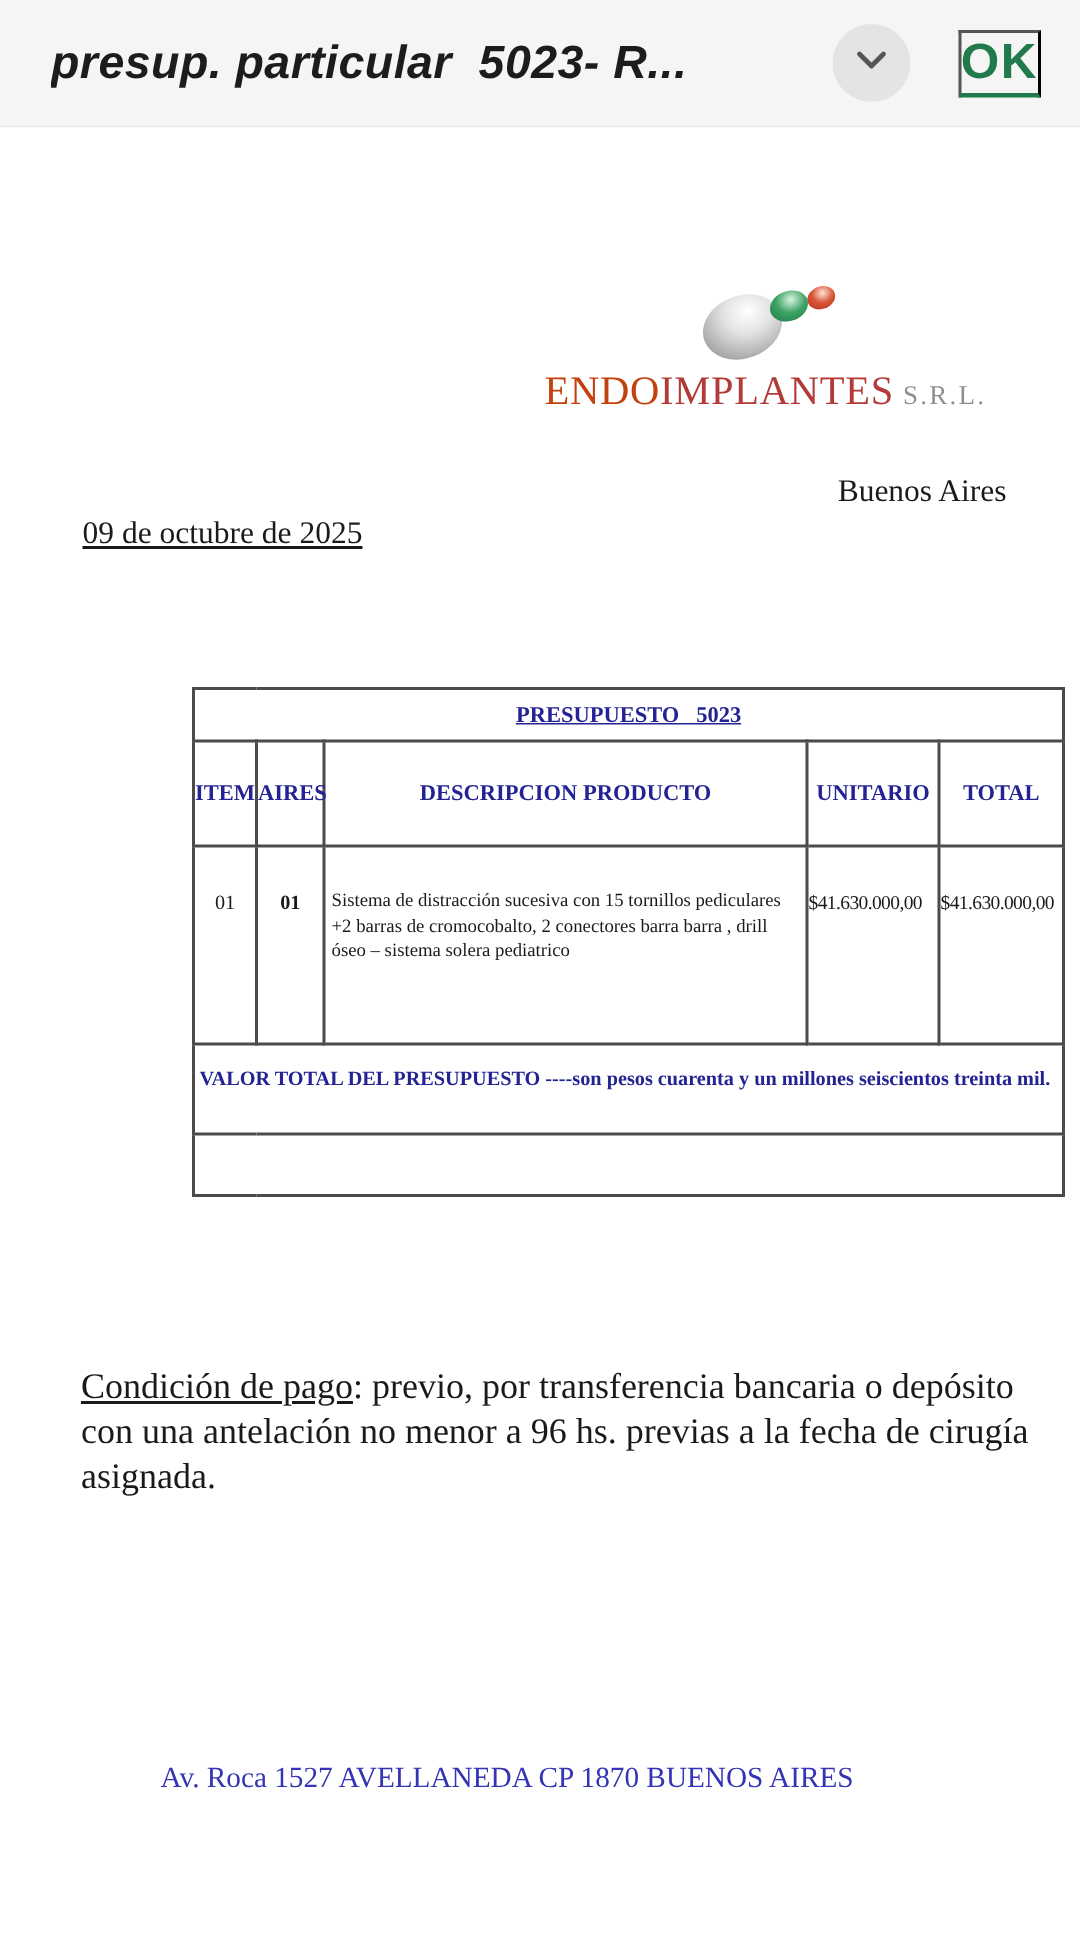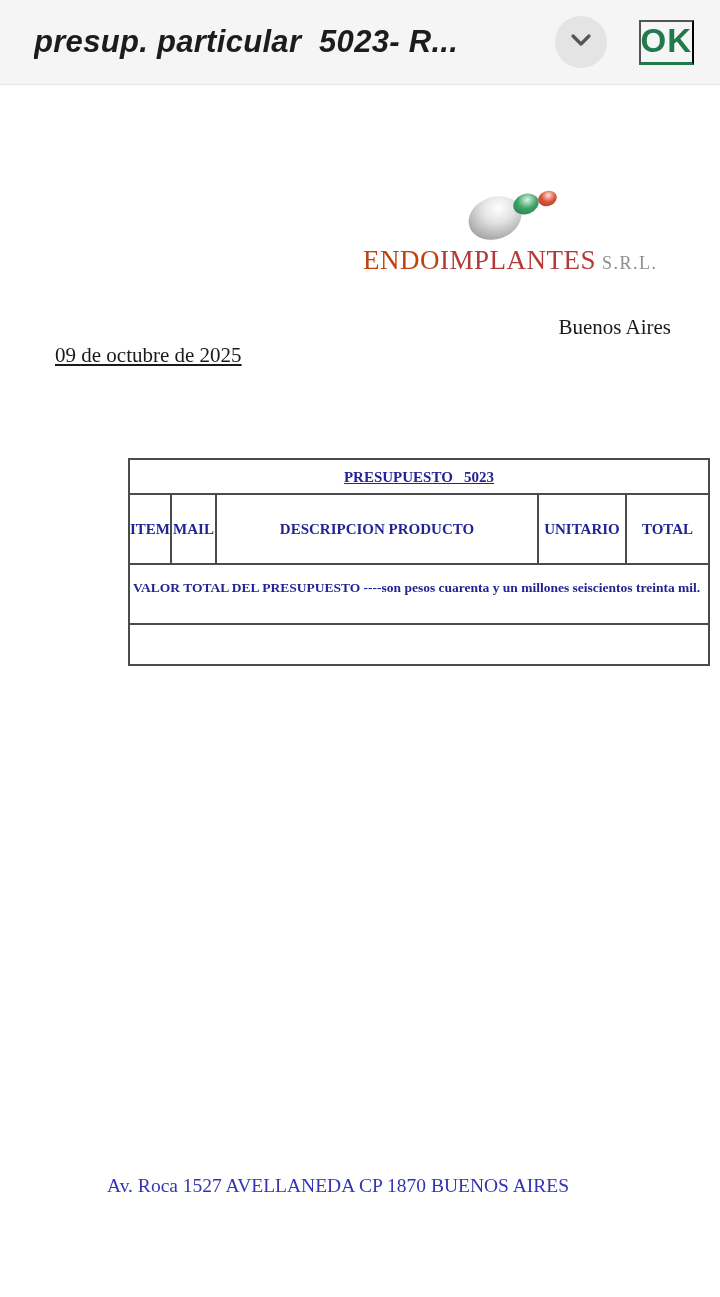--- a/index.html
+++ b/index.html
@@ -138,38 +138,49 @@
           <col style="width:83px">
       </colgroup>
       <tbody>
           <tr>
         <td class="t-title-cell" colspan="5">
           <span class="navy">PRESUPUESTO   5023</span>
         </td>
       </tr>
       <tr>
         <td class="t-head-cell navy">ITEM</td>
-        <td class="t-head-cell navy">MAIL</td>
+        <td class="t-head-cell navy">AIRES</td>
         <td class="t-head-cell navy">DESCRIPCION PRODUCTO</td>
         <td class="t-head-cell navy">UNITARIO</td>
         <td class="t-head-cell navy">TOTAL</td>
+      </tr>
+      <tr>
+        <td class="t-data-cell cell-item">01</td>
+        <td class="t-data-cell cell-cant">01</td>
+        <td class="t-data-cell cell-desc">Sistema de distracción sucesiva con 15 tornillos pediculares +2 barras de cromocobalto, 2 conectores barra barra , drill óseo – sistema solera pediatrico</td>
+        <td class="t-data-cell cell-money">$41.630.000,00</td>
+        <td class="t-data-cell cell-money">$41.630.000,00</td>
       </tr>
       <tr>
         <td class="t-valor-cell" colspan="5">
           <span class="navy">VALOR TOTAL DEL PRESUPUESTO ----son pesos cuarenta y un millones seiscientos treinta mil.</span>
         </td>
       </tr>
       <tr>
         <td class="t-empty-cell" colspan="5"></td>
       </tr>
     </tbody>
       </table>
   </div>
 
 
+  <div class="pago">
+    <p><span class="underlined">Condición de pago</span><span>: previo, por transferencia bancaria o depósito</span></p>
+    <p>con una antelación no menor a 96 hs. previas a la fecha de cirugía asignada.</p>
+  </div>
 
   <div class="footer">
     <div class="f1">Av. Roca 1527 AVELLANEDA CP 1870 BUENOS AIRES</div>
     
     
   </div>
 
 </main>
 
 </body></html>

